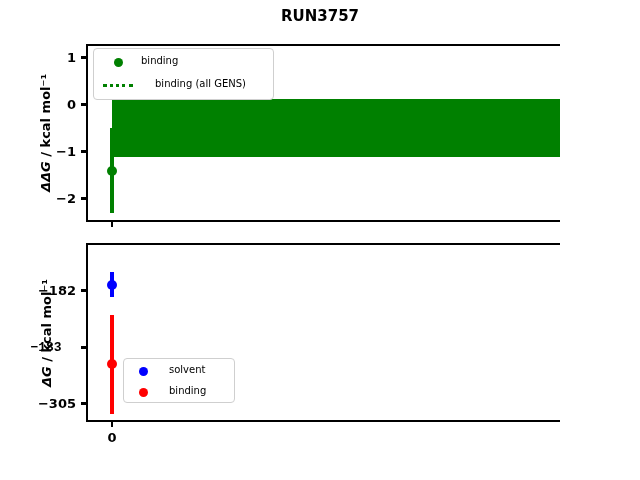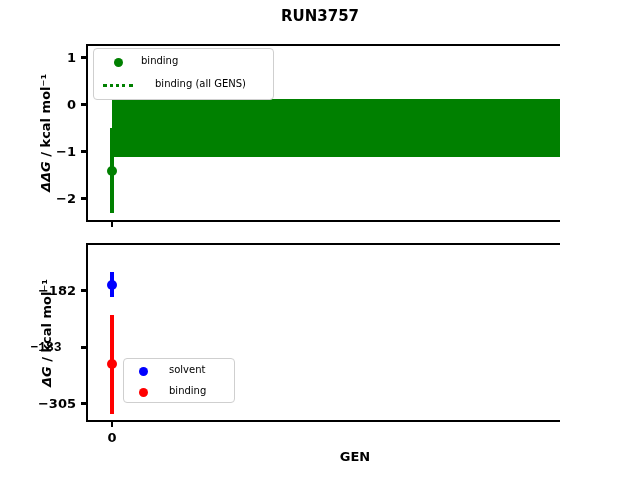--- a/index.html
+++ b/index.html
@@ -56,21 +56,20 @@
       <div class="ticklabel" style="left: -70px; width: 60px; top: 41.0823px; text-align: right;">−182</div>
       <div class="tickmark" style="left: -5px; top: 102.828px; width: 5px; height: 2.8px;"></div>
       <div class="ticklabel" style="left: -70px; width: 60px; top: 97.7278px; text-align: center; font-family: Liberation Mono, monospace;">−183</div>
       <div class="tickmark" style="left: -5px; top: 159.473px; width: 5px; height: 2.8px;"></div>
       <div class="ticklabel" style="left: -70px; width: 60px; top: 154.373px; text-align: right;">−305</div>
       <div class="tickmark" style="top: 179px; left: 24.569px; width: 2.8px; height: 5px;"></div>
       <div class="ticklabel" style="left: 5.96903px; width: 40px; top: 188px; text-align: center;">0</div>
       <div class="tickmark" style="top: 179px; left: 514.551px; width: 2.8px; height: 5px;"></div>
       <div class="ticklabel" style="left: 495.951px; width: 40px; top: 188px; text-align: center;">1</div>
       <div class="axlabel" style="left: -128.5px; top: 81.5px; width: 179px; height: 16px; transform: rotate(-90deg);"><i>ΔG</i> / kcal mol⁻¹</div>
-      <div class="axlabel" style="left: 0px; width: 538px; top: 207px;">GEN</div>
       <div class="errline" style="left: 24.269px; top: 29.4557px; width: 3.4px; height: 24.9241px; background: rgb(0, 0, 255); z-index: 2;"></div>
       <div class="marker" style="left: 20.969px; top: 36.9177px; width: 10px; height: 10px; background: rgb(0, 0, 255); z-index: 3;"></div>
       <div class="errline" style="left: 514.251px; top: 57.212px; width: 3.4px; height: 20.3924px; background: rgb(0, 0, 255); z-index: 2;"></div>
       <div class="marker" style="left: 510.951px; top: 62.4082px; width: 10px; height: 10px; background: rgb(0, 0, 255); z-index: 3;"></div>
       <div class="errline" style="left: 24.269px; top: 71.9399px; width: 3.4px; height: 98.5633px; background: rgb(255, 0, 0); z-index: 4;"></div>
       <div class="marker" style="left: 20.969px; top: 116.222px; width: 10px; height: 10px; background: rgb(255, 0, 0); z-index: 5;"></div>
       <div class="errline" style="left: 514.251px; top: 8.49684px; width: 3.4px; height: 83.8354px; background: rgb(255, 0, 0); z-index: 4;"></div>
       <div class="marker" style="left: 510.951px; top: 45.4146px; width: 10px; height: 10px; background: rgb(255, 0, 0); z-index: 5;"></div>
       <div class="legend" style="left: 9px; top: 115px; width: 110px; height: 43px; margin-left: 28px;">
         <div class="marker" style="left: 14.5px; top: 7.5px; width: 9px; height: 9px; background: rgb(0, 0, 255);"></div>

